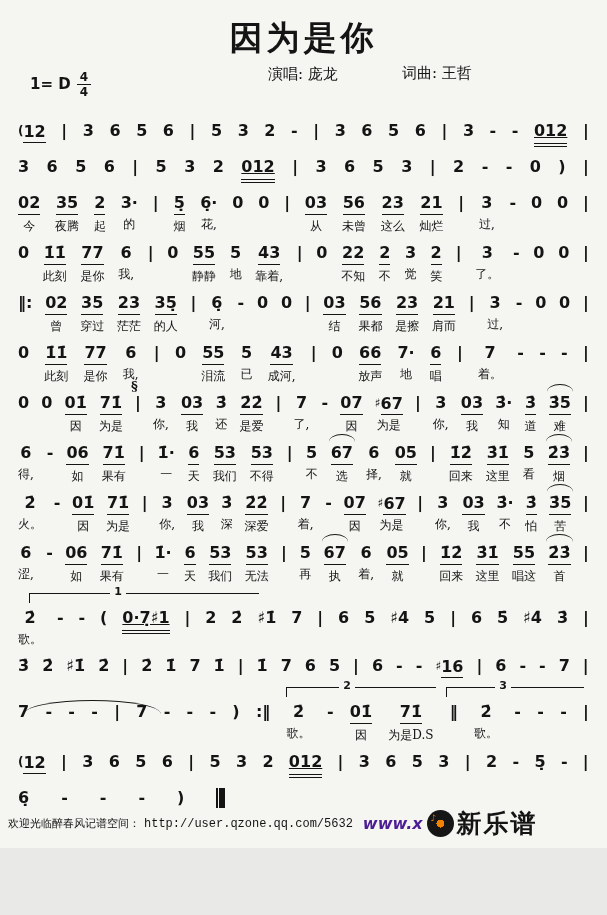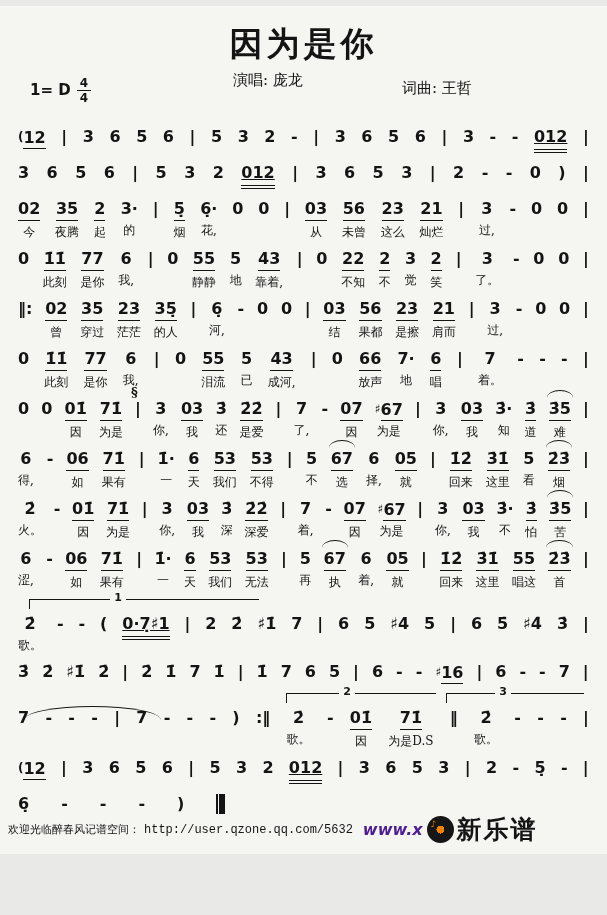--- a/index.html
+++ b/index.html
@@ -1,25 +1,25 @@
 <!DOCTYPE html>
 <html><head>
 <meta charset="utf-8">
 <style>
   html,body{margin:0;padding:0;background:#e9e9e7;}
-  .page{position:relative;width:607px;height:848px;margin:6px auto;background:#f5f5f2;
+  .page{position:relative;width:607px;height:848px;margin:0 auto;background:#f5f5f2;
         font-family:"DejaVu Sans",sans-serif;color:#141414;overflow:hidden;}
   .title{font-size:33px;font-weight:bold;text-align:center;margin:0;padding-top:16px;letter-spacing:4px;}
   .meta{position:relative;height:58px;font-size:15px;font-family:"DejaVu Serif",serif;}
   .key{position:absolute;left:30px;top:10px;font-family:"DejaVu Sans",sans-serif;font-size:15px;font-weight:bold;}
   .frac{display:inline-block;text-align:center;vertical-align:middle;font-size:12px;line-height:1;margin-left:6px;font-weight:bold;}
   .frac .top{display:block;border-bottom:1.5px solid #141414;padding:0 3px 1px;}
   .frac .bot{display:block;padding-top:1px;}
-  .singer{position:absolute;left:233px;top:4px;}
-  .credits{position:absolute;left:402px;top:9px;line-height:24px;text-align:center;}
+  .singer{position:absolute;left:268px;top:4px;}
+  .credits{position:absolute;left:402px;top:0;line-height:24px;text-align:center;}
   .score{padding:0 18px;margin-top:2px;text-align:right;}
   .sys{position:relative;margin-bottom:10px;}
   .sys.pad{padding-top:15px;}
   .row{display:flex;justify-content:space-between;align-items:flex-start;}
   .sys.short .row{justify-content:flex-start;gap:32px;}
   .tok{display:inline-flex;flex-direction:column;align-items:center;}
   .note{position:relative;font-size:16px;font-weight:bold;line-height:20px;white-space:nowrap;}
   .note .pre{font-size:12px;vertical-align:2px;}
   .u1{border-bottom:1.5px solid #141414;padding-bottom:1px;}
   .u2{border-bottom:4px double #141414;padding-bottom:2px;text-decoration:underline;}

